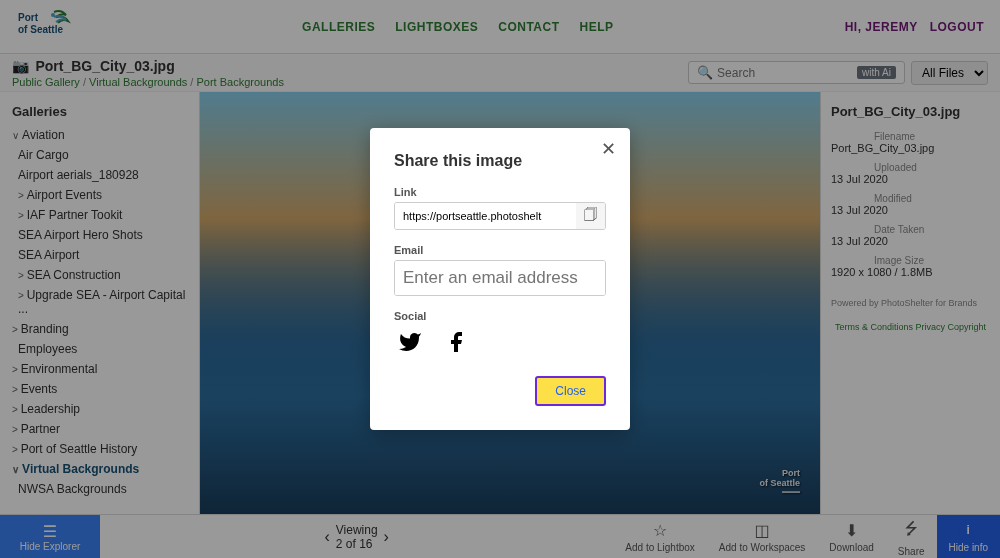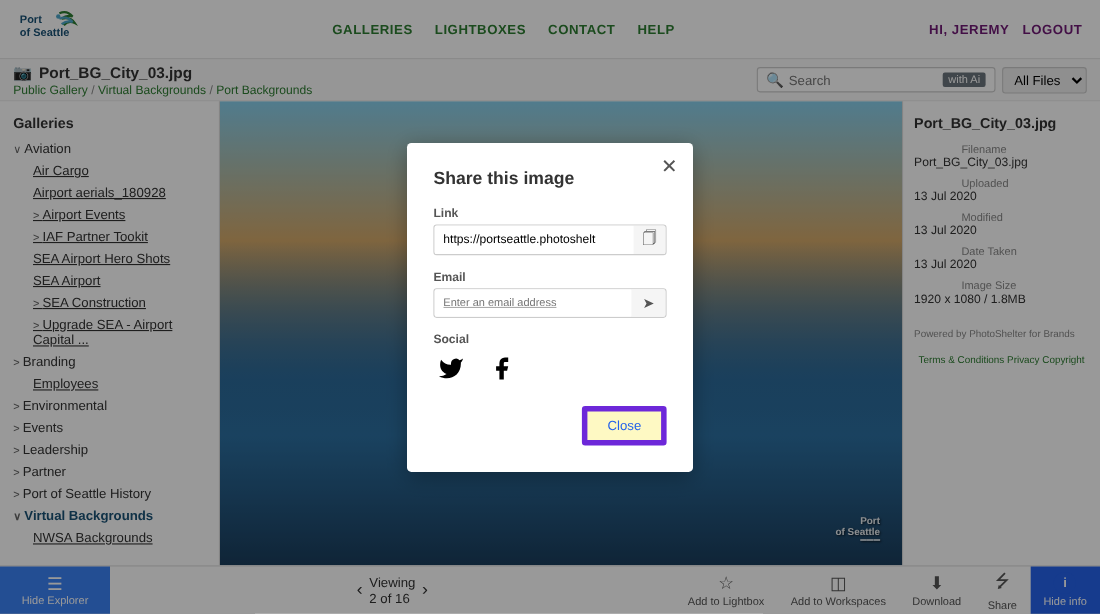--- a/index.html
+++ b/index.html
@@ -35,21 +35,21 @@
 
     
     #main { display: flex; height: calc(558px - 54px - 38px - 44px); }
 
     
     #sidebar { width: 200px; border-right: 1px solid #ddd; overflow-y: auto; padding: 8px 0; flex-shrink: 0; }
     .sidebar-title { font-weight: bold; font-size: 13px; padding: 4px 12px 6px; }
     .sidebar-item { padding: 3px 12px; font-size: 12px; color: #333; cursor: pointer; }
     .sidebar-item.collapsible::before { content: '> '; font-size: 10px; color: #666; }
     .sidebar-item.expanded::before { content: '∨ '; font-size: 10px; color: #666; }
-    .sidebar-item.sub { padding-left: 30px; text-decoration: underline; }
+    .sidebar-item.sub { padding-left: 18px; }
     .sidebar-item.section { font-weight: bold; color: #1a5276; font-size: 12px; }
 
     
     #image-area { flex: 1; background: #444; display: flex; align-items: center; justify-content: center; position: relative; overflow: hidden; }
     #image-bg {
       width: 100%; height: 100%;
       background: linear-gradient(180deg, #87CEEB 0%, #d4a96a 30%, #2c5f8a 60%, #1a3d5c 100%);
       display: flex; align-items: flex-end; justify-content: flex-end;
     }
     .city-skyline {
@@ -109,27 +109,27 @@
     #modal-title { font-size: 16px; font-weight: bold; margin-bottom: 16px; }
     #modal-close {
       position: absolute; top: 12px; right: 14px; font-size: 18px; cursor: pointer;
       color: #555; background: none; border: none; line-height: 1;
     }
     .modal-label { font-size: 11px; color: #555; margin-bottom: 4px; font-weight: bold; }
     .modal-input-row { display: flex; border: 1px solid #ccc; border-radius: 3px; overflow: hidden; margin-bottom: 14px; }
     .modal-input-row input { flex: 1; border: none; outline: none; padding: 7px 8px; font-size: 11px; }
     .modal-input-row .copy-btn { background: #f5f5f5; border-left: 1px solid #ccc; padding: 0 8px; cursor: pointer; border: none; font-size: 13px; }
     .modal-email-row { display: flex; border: 1px solid #ccc; border-radius: 3px; overflow: hidden; margin-bottom: 14px; }
-    .modal-email-row input { flex: 1; border: none; outline: none; padding: 7px 8px; font-size: 10px; color: #aaa; text-decoration: underline; }
+    .modal-email-row input { flex: 1; border: none; outline: none; padding: 7px 8px; font-size: 17px; color: #aaa; }
     .modal-email-row .send-btn { background: #f5f5f5; border-left: 1px solid #ccc; padding: 0 10px; cursor: pointer; border: none; font-size: 13px; color: #555; }
     .modal-social { display: flex; gap: 14px; margin-bottom: 18px; }
     .social-icon { width: 32px; height: 32px; display: flex; align-items: center; justify-content: center; cursor: pointer; }
     .modal-footer { display: flex; justify-content: flex-end; }
     .modal-close-btn {
-      border: 5px solid #6d28d9; color: #2563eb; background: #fef9c3;
+      border: 2px solid #6d28d9; color: #2563eb; background: #fde047;
       padding: 6px 18px; border-radius: 3px; cursor: pointer; font-size: 12px;
     }
 
     
     .logo-svg { width: 55px; height: 40px; }
   </style>
 </head>
 <body>
 
 <div id="header">

